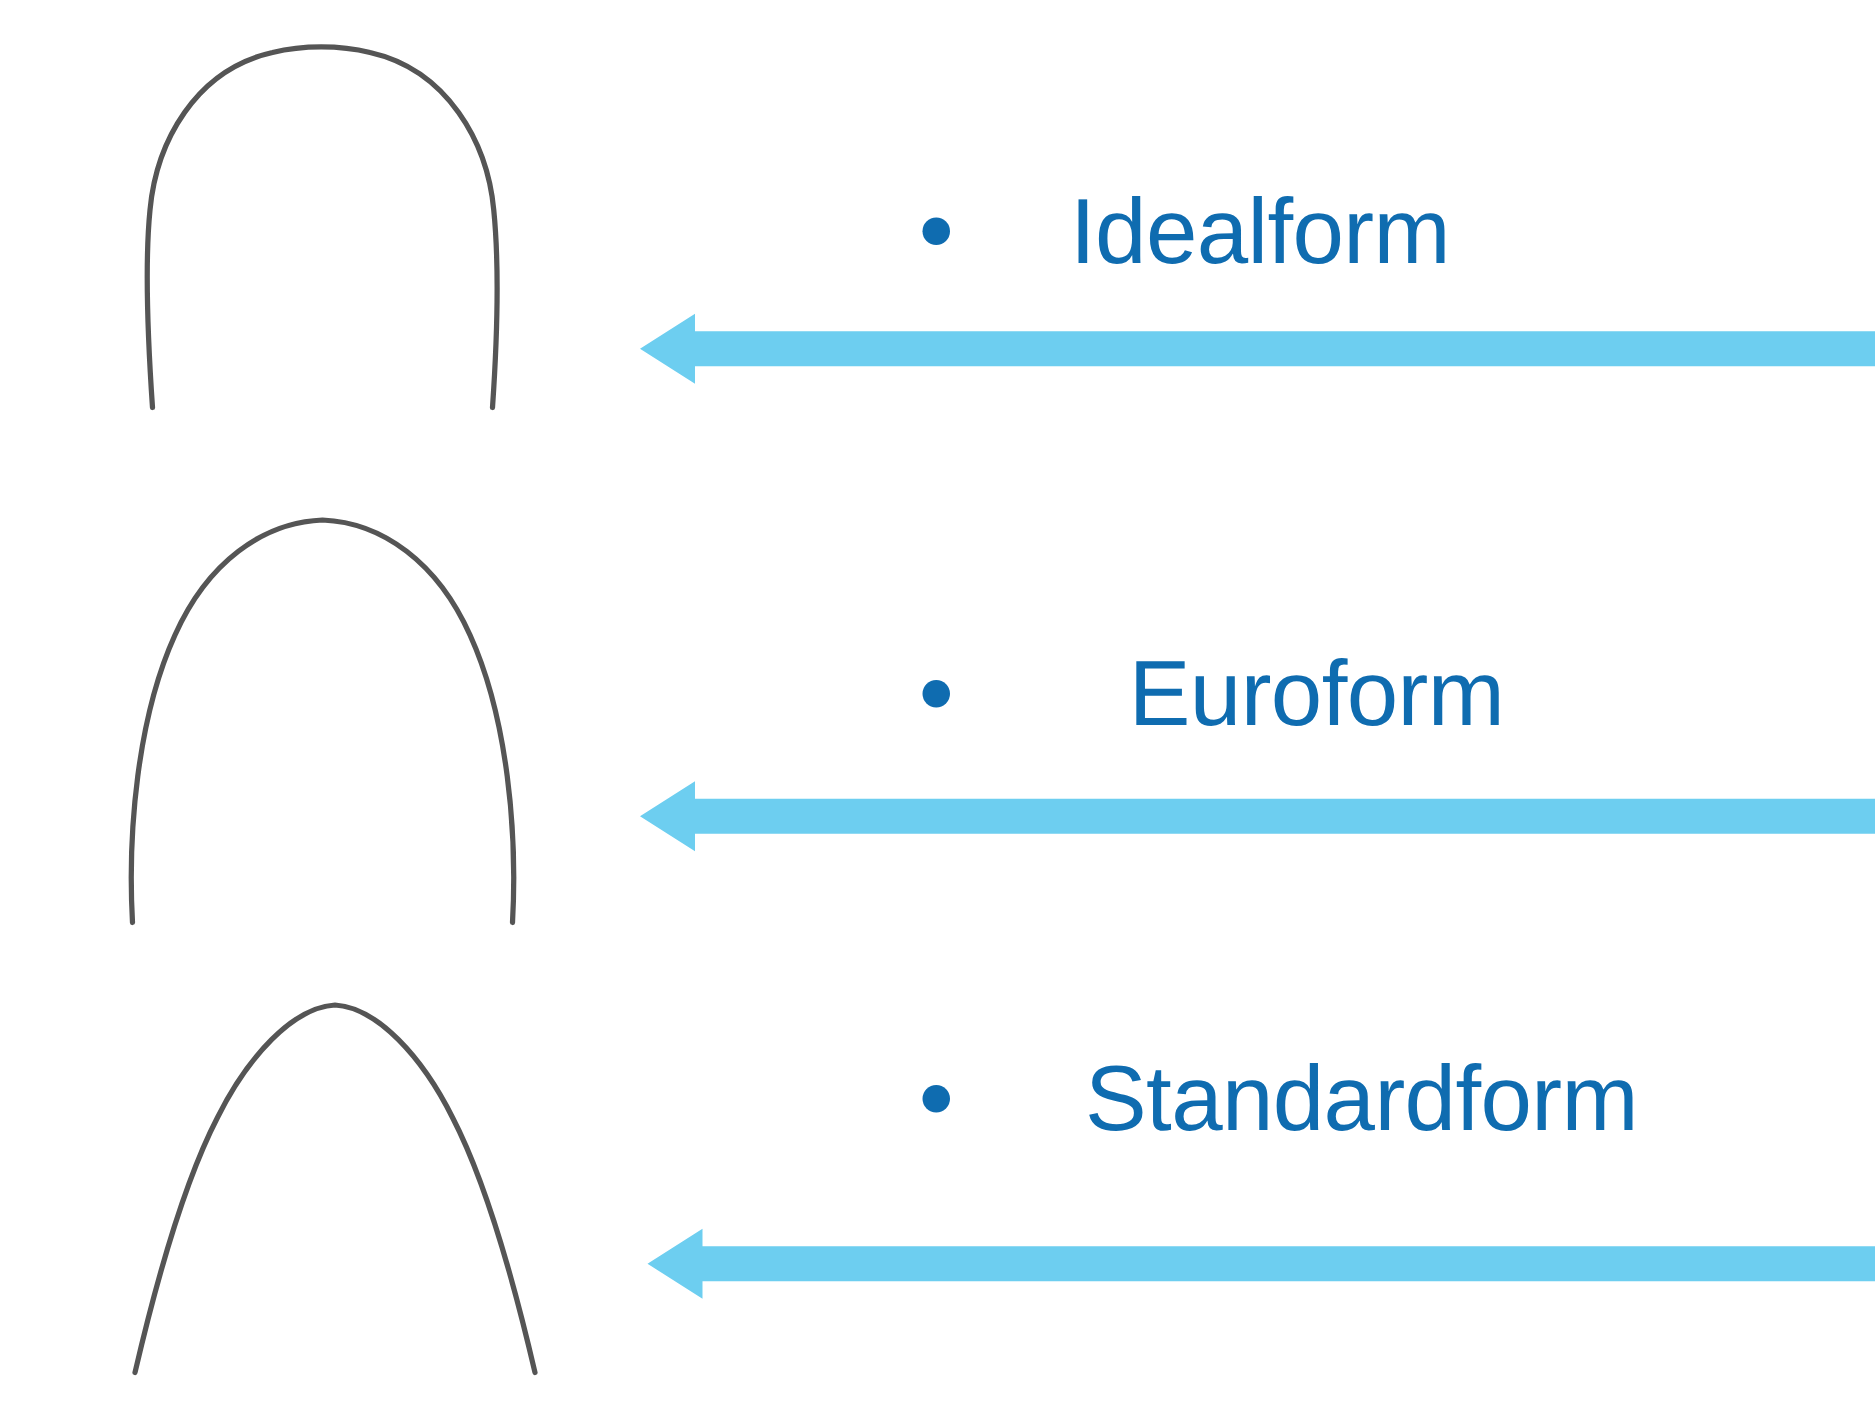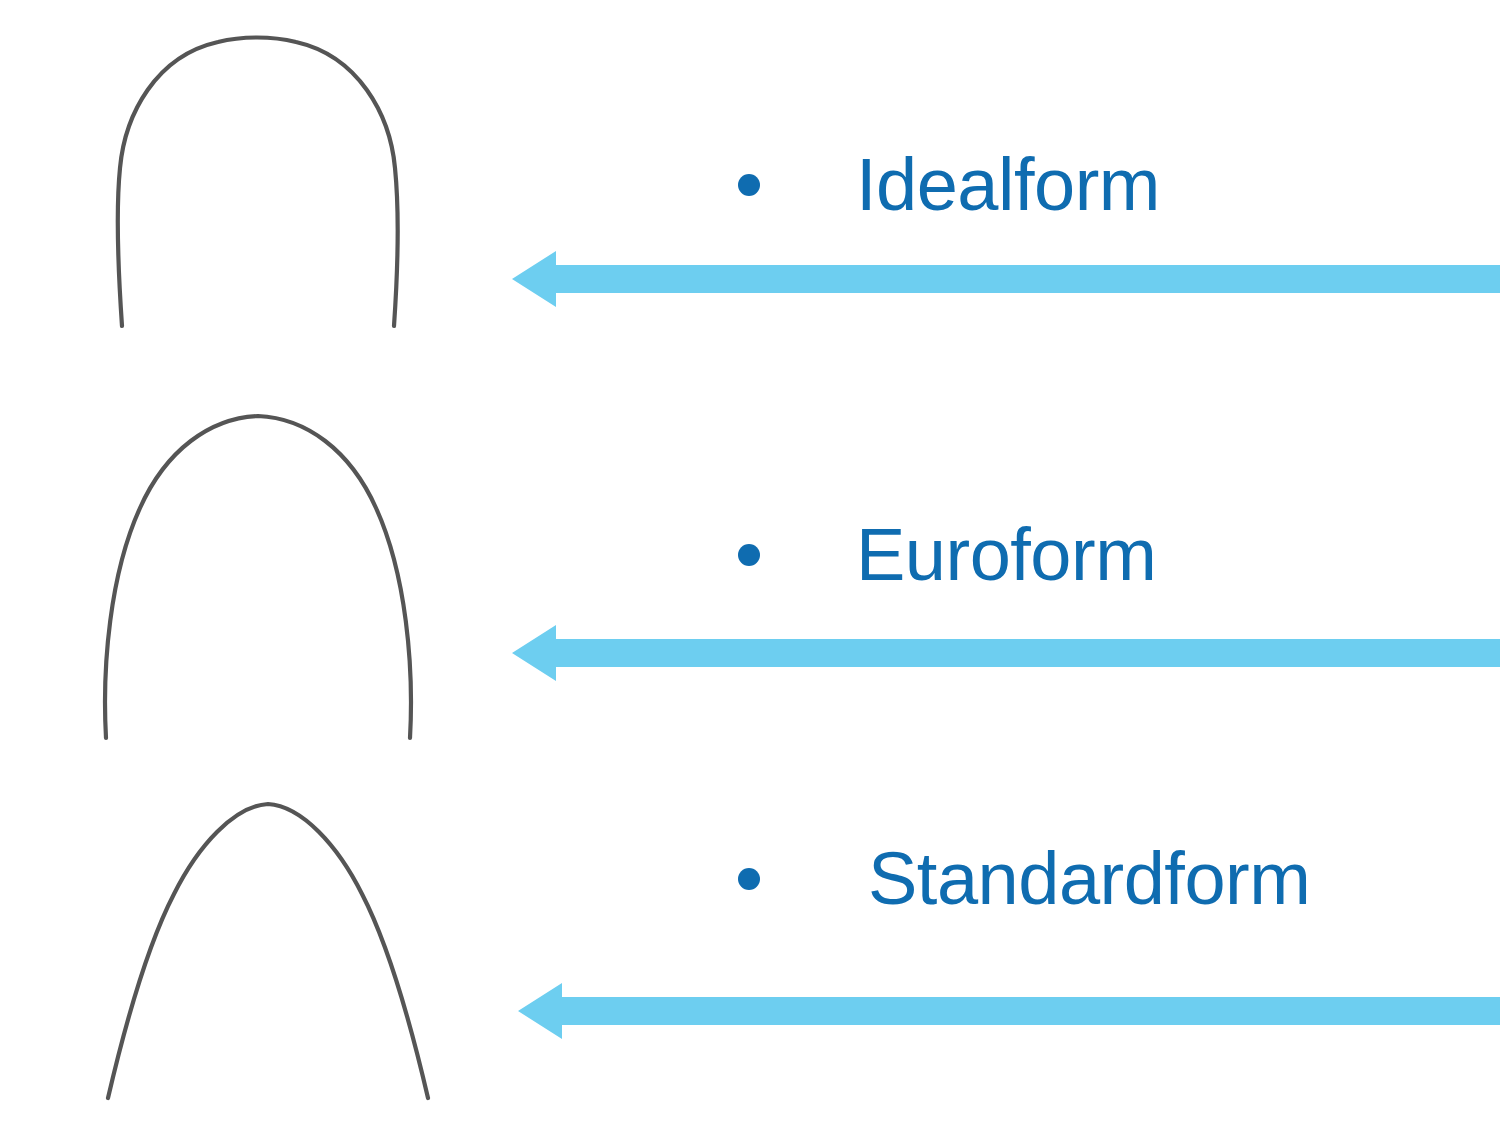--- a/index.html
+++ b/index.html
@@ -63,21 +63,21 @@
     font-size: 74px;
     line-height: 1;
     color: #0F6CB0;
     letter-spacing: -0.5px;
     font-weight: 400;
   }
 
   #line-idealform    { left: 738px; top: 148px; }
   #line-idealform    .bullet-label { margin-left: 96px; }
 
-  #line-euroform     { left: 738px; top: 518px; }
+  #line-euroform     { left: 738px; top: 518px; gap: 47px; }
   #line-euroform     .bullet-label { margin-left: 96px; }
 
   #line-standardform { left: 738px; top: 842px; }
   #line-standardform .bullet-label { margin-left: 108px; }
 </style>
 </head>
 <body>
 
 <div id="slide">
 

